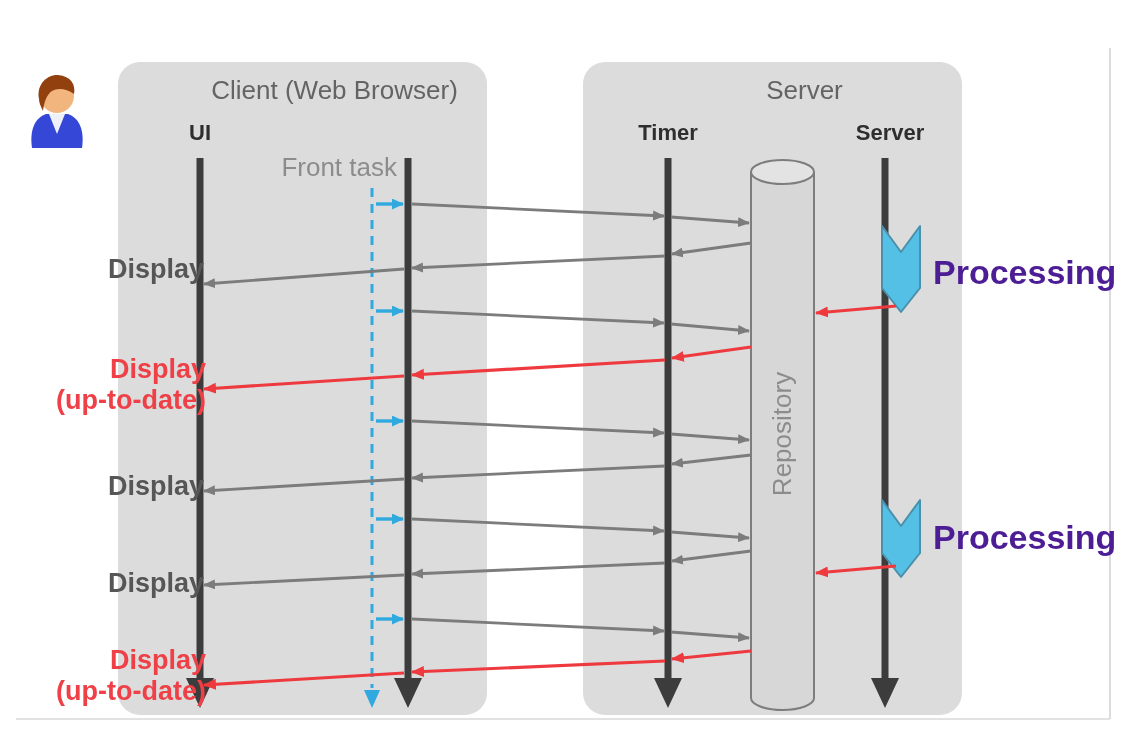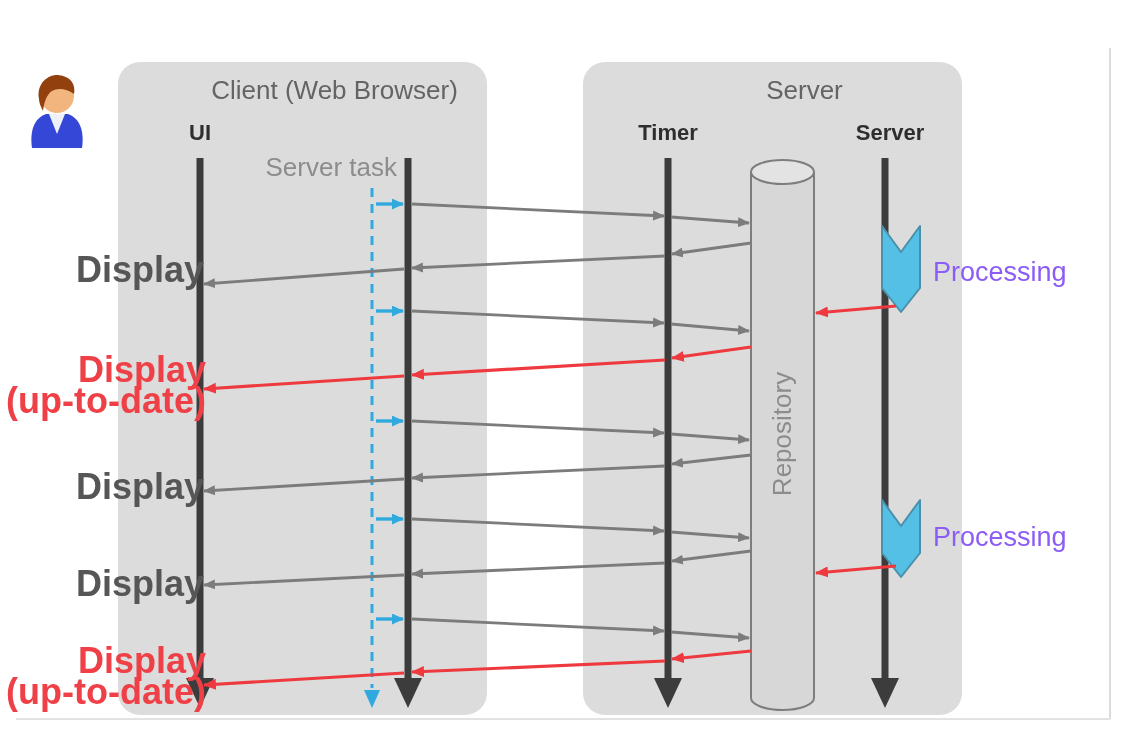--- a/index.html
+++ b/index.html
@@ -12,22 +12,22 @@
   .title-server{left:583px;top:76px;width:379px;}
   .ll-name{font-size:22px;font-weight:600;color:#2e2e2e;text-align:center;line-height:32px;}
   .n-ui{left:100px;top:117px;width:200px;}
   .n-ajax{left:300px;top:117px;width:200px;}
   .n-front{left:568px;top:117px;width:200px;}
   .n-backend{left:790px;top:117px;width:200px;}
   .timer-label{right:735px;top:152px;font-size:26px;color:#8c8c8c;line-height:30px;}
   .repo-label{left:682px;top:419px;width:200px;height:30px;text-align:center;
               font-size:26px;color:#8c8c8c;line-height:30px;
               transform:rotate(-90deg);transform-origin:50% 50%;}
-  .display-label{position:absolute;text-align:right;font-size:36px;font-weight:600;line-height:31px;}
-  .processing-label{position:absolute;font-size:27px;font-weight:400;color:#8b5cf6;line-height:30px;}
+  .display-label{position:absolute;text-align:right;font-size:27px;font-weight:600;line-height:31px;}
+  .processing-label{position:absolute;font-size:34px;font-weight:700;color:#4c1d95;line-height:30px;}
 </style>
 </head>
 <body>
 
 <div class="stage">
 
   <svg id="diagram-svg" width="1132" height="738" viewBox="0 0 1132 738">
     <defs>
       <marker id="m-gray" markerUnits="userSpaceOnUse" markerWidth="14" markerHeight="12" refX="11" refY="5" orient="auto">
         <path d="M0,0 L12,5 L0,10 Z" fill="#7c7c7c"></path>
@@ -115,21 +115,21 @@
     </g>
   </svg>
 
   <div class="lbl box-title title-client">Client (Web Browser)</div>
   <div class="lbl box-title title-server">Server</div>
 
   <div class="lbl ll-name n-ui">UI</div>
   <div class="lbl ll-name n-front">Timer</div>
   <div class="lbl ll-name n-backend">Server</div>
 
-  <div class="lbl timer-label">Server task</div>
+  <div class="lbl timer-label">Front task</div>
   <div class="lbl repo-label">Repository</div>
 
   <div id="labels-layer">
       <div class="display-label" style="right: 928px; top: 254px; color: rgb(86, 86, 86);">
         <div>Display</div>
       </div>
       <div class="display-label" style="right: 926px; top: 354px; color: rgb(238, 64, 70);">
         <div>Display</div>
         <div>(up-to-date)</div>
       </div>

